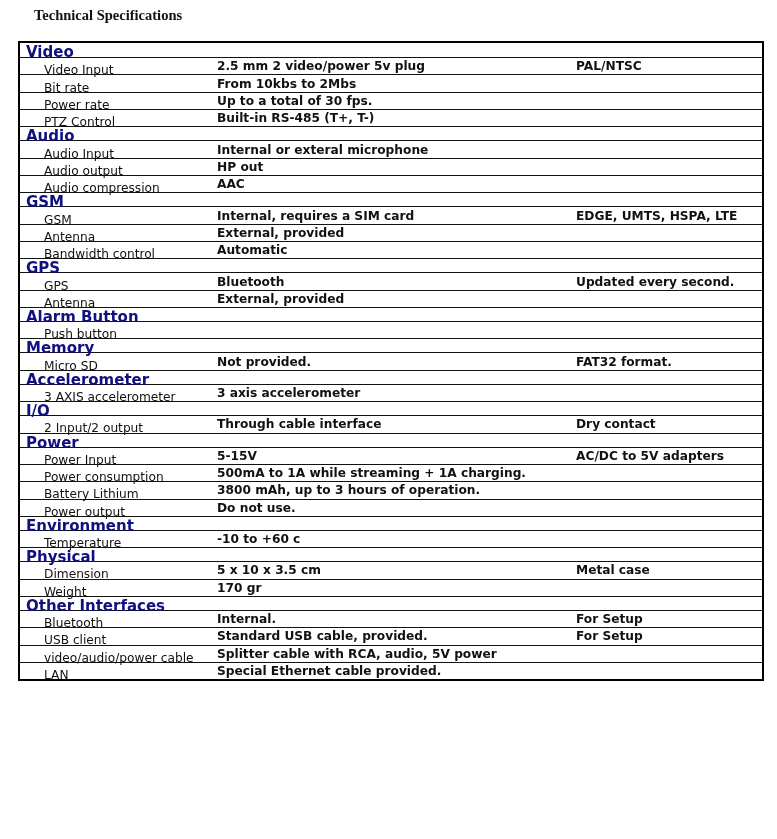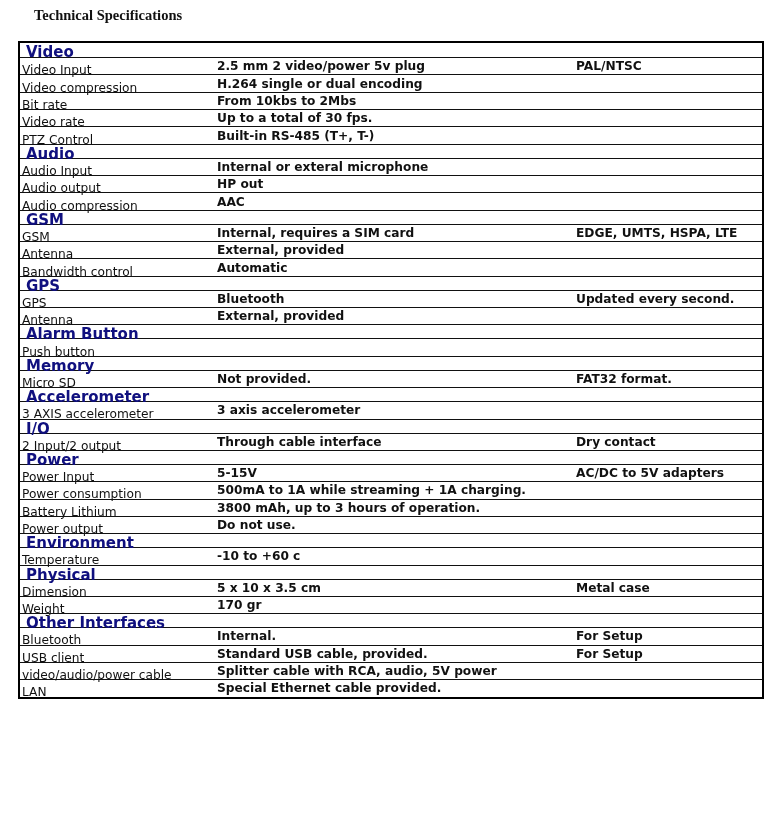--- a/index.html
+++ b/index.html
@@ -22,48 +22,43 @@
       padding-left: 6px; white-space: nowrap;
     }
     .section-header.first { border-top: none; }
     .spec-row {
       height: 17.35px; box-sizing: border-box;
       border-top: 1.5px solid #111;
       display: flex; align-items: center;
       font-family: "DejaVu Sans", sans-serif; font-size: 12.2px; color: #111;
       white-space: nowrap;
     }
-    .cell-label { width: 197px; padding-left: 2px; box-sizing: border-box; margin-top: 8px; }
+    .cell-label { width: 197px; padding-left: 24px; box-sizing: border-box; margin-top: 8px; }
     .cell-value { width: 359px; font-weight: bold; }
     .cell-note { flex: 1; font-weight: bold; }
   </style>
 </head>
 <body>
 
 <div class="title">Technical Specifications</div>
 
 <div class="spec-table" id="spec-table">
     <div class="section-header first">Video</div>
     <div class="spec-row">
       <span class="cell-label">Video Input</span>
       <span class="cell-value">2.5 mm 2 video/power 5v plug</span>
       <span class="cell-note">PAL/NTSC</span>
     </div>
     <div class="spec-row">
-      <span class="cell-label">Video compression</span>
-      <span class="cell-value">H.264 single or dual encoding</span>
-      <span class="cell-note"></span>
-    </div>
-    <div class="spec-row">
       <span class="cell-label">Bit rate</span>
       <span class="cell-value">From 10kbs to 2Mbs</span>
       <span class="cell-note"></span>
     </div>
     <div class="spec-row">
-      <span class="cell-label">Video rate</span>
+      <span class="cell-label">Power rate</span>
       <span class="cell-value">Up to a total of 30 fps.</span>
       <span class="cell-note"></span>
     </div>
     <div class="spec-row">
       <span class="cell-label">PTZ Control</span>
       <span class="cell-value">Built-in RS-485 (T+, T-)</span>
       <span class="cell-note"></span>
     </div>
     <div class="section-header">Audio</div>
     <div class="spec-row">

